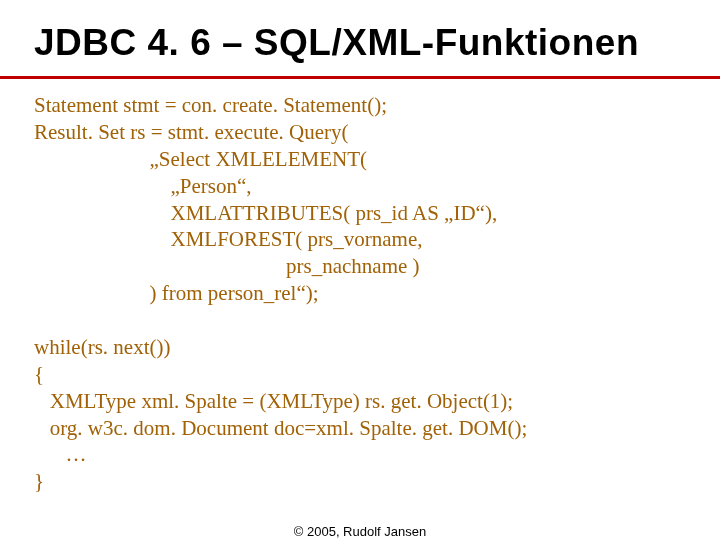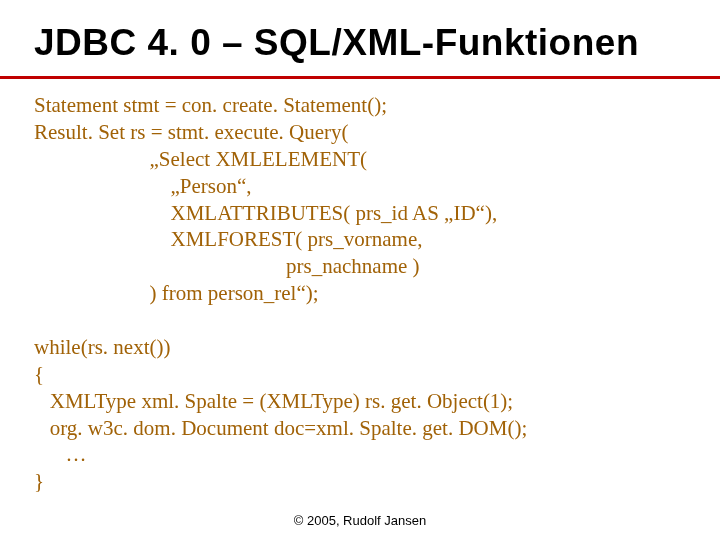--- a/index.html
+++ b/index.html
@@ -44,34 +44,34 @@
     left: 34px;
     right: 20px;
     font-family: "Times New Roman", Times, serif;
     font-size: 21px;
     line-height: 1.28;
     white-space: pre;
     color: #a16207;
   }
   .footer {
     position: absolute;
-    bottom: 12px;
+    bottom: 1px;
     left: 0;
     width: 720px;
     text-align: center;
     font-family: Arial, Helvetica, sans-serif;
     font-size: 13px;
     color: #000;
   }
 </style>
 </head>
 <body>
 
 <div class="slide">
-  <div class="title">JDBC 4. 0 – SQL/XML-Funktionen</div>
+  <div class="title">JDBC 4. 6 – SQL/XML-Funktionen</div>
   <div class="bar"></div>
   <div class="code">Statement stmt = con. create. Statement();
 Result. Set rs = stmt. execute. Query(
                       „Select XMLELEMENT(
                           „Person“,
                           XMLATTRIBUTES( prs_id AS „ID“),
                           XMLFOREST( prs_vorname,
                                                 prs_nachname )
                       ) from person_rel“);
 

